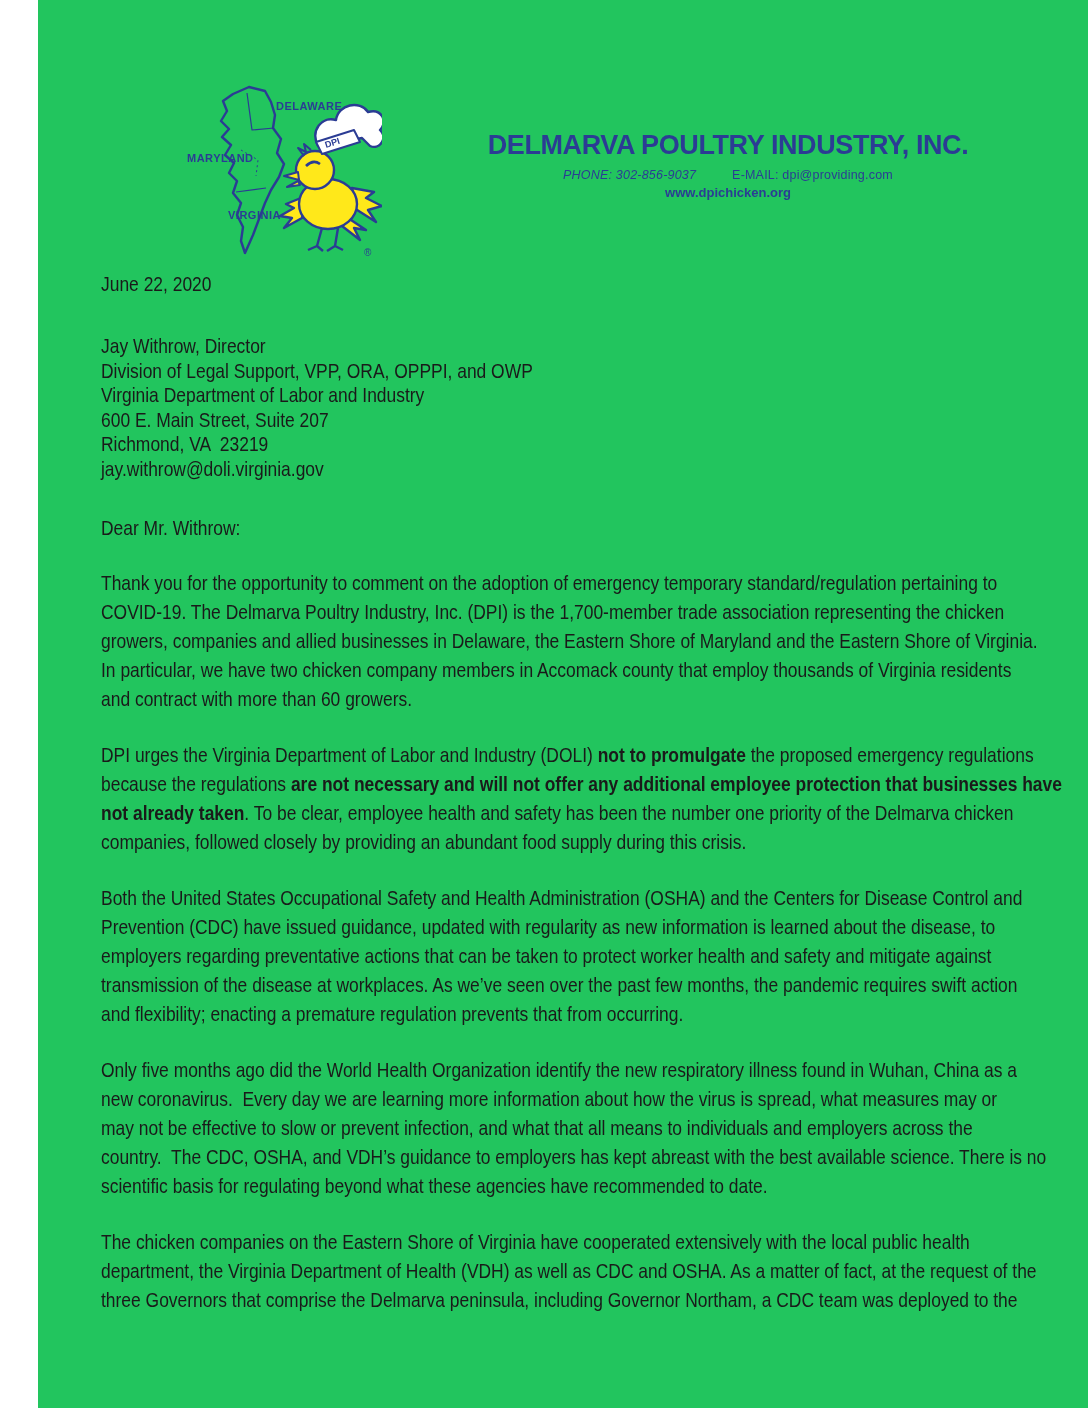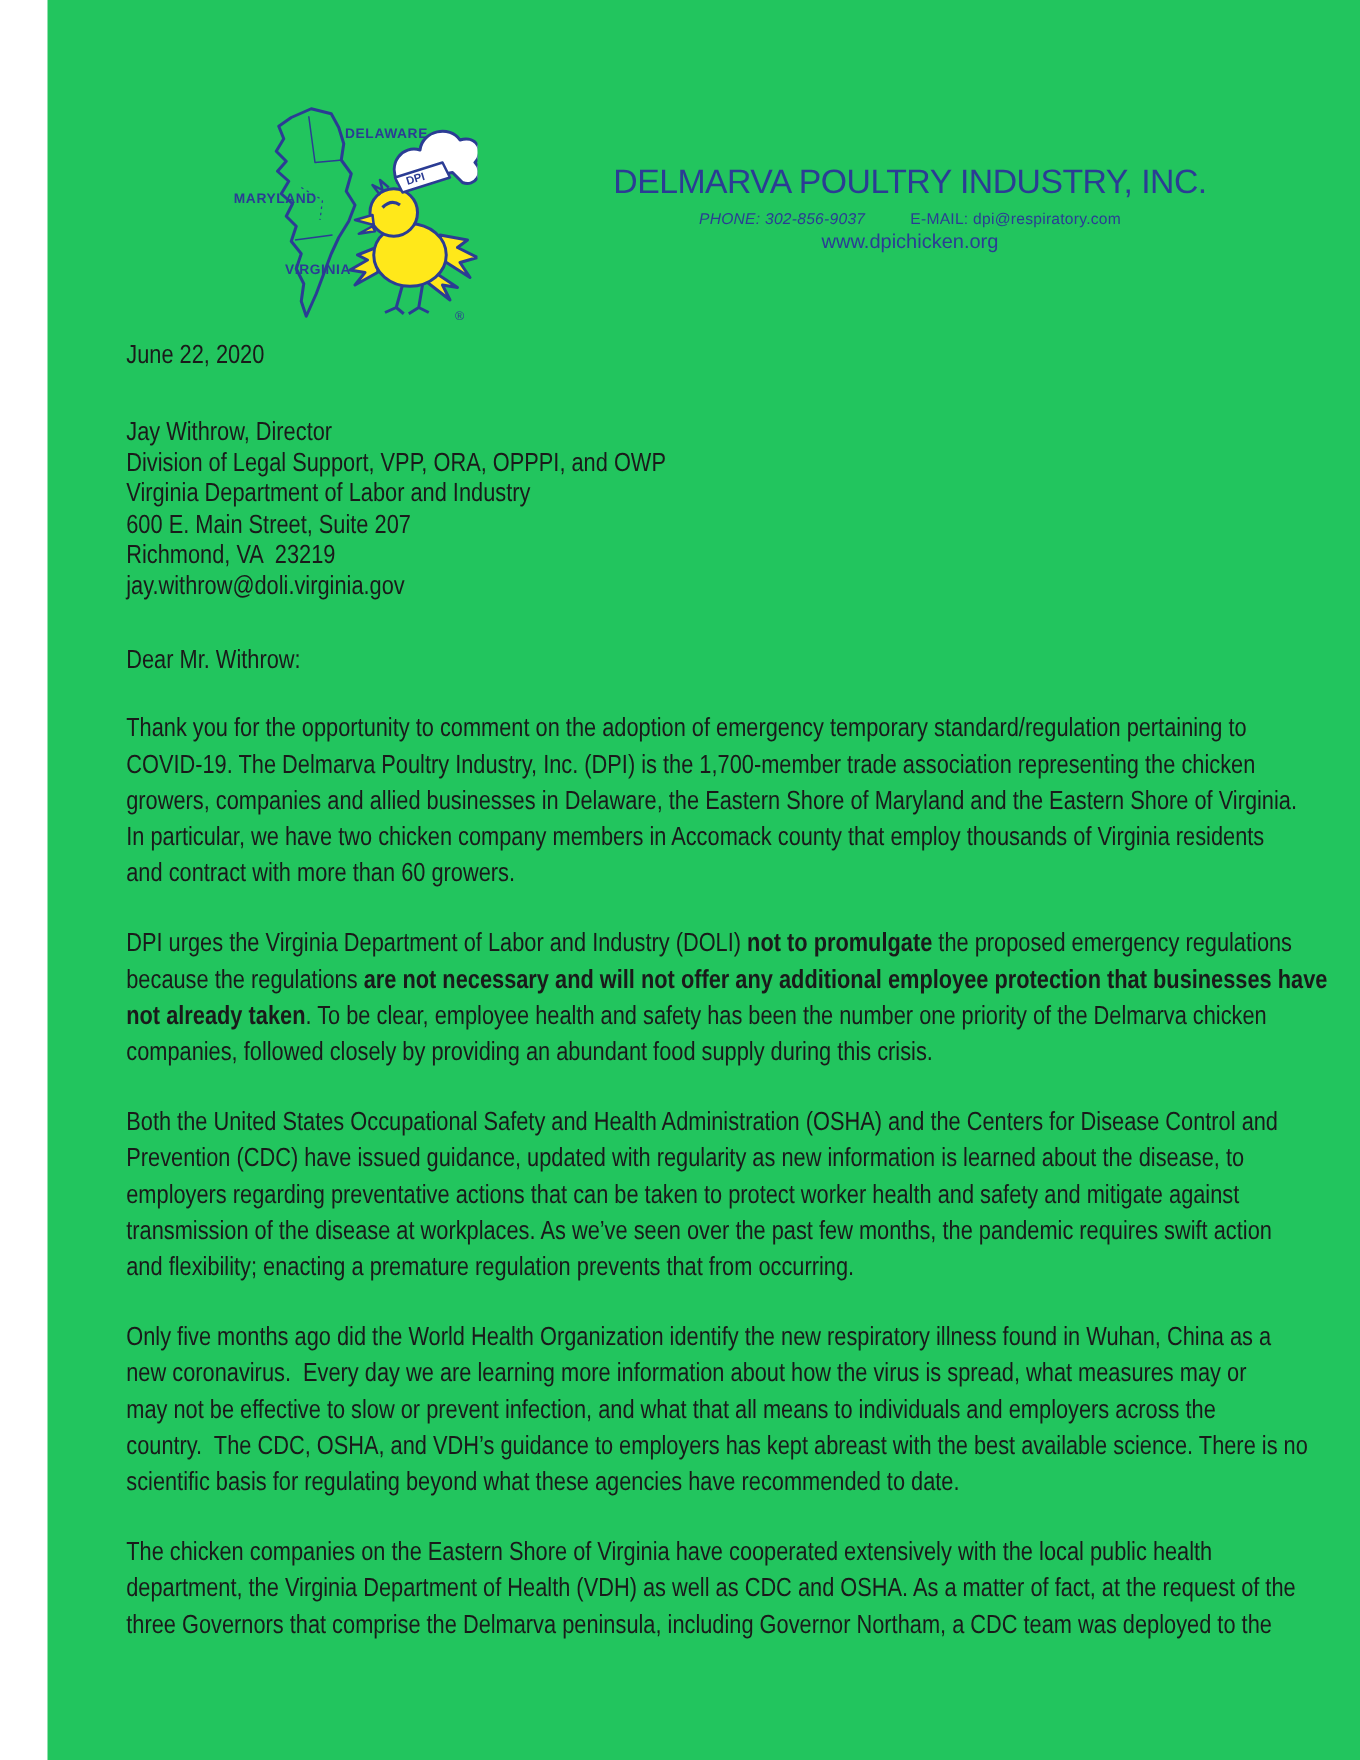--- a/index.html
+++ b/index.html
@@ -15,26 +15,26 @@
   }
 
   
   .letterhead { position:absolute; left:0; top:0; width:1088px; height:265px; }
   .logo-wrap { position:absolute; left:148px; top:80px; width:196px; height:188px; }
   .company-block {
     position:absolute; left:390px; top:130px; width:600px;
     text-align:center; color:#2b3c94;
   }
   .company-name {
-    font-size:27px; font-weight:normal; letter-spacing:-0.4px;
+    font-size:27px; font-weight:bold; letter-spacing:-0.4px;
     white-space:nowrap; margin-bottom:7px;
   }
   .lh-line { font-size:12.5px; letter-spacing:0.2px; margin-bottom:3px; }
   .lh-contact .phone { margin-right:36px;font-style:italic; }
-  .lh-web { font-size:16px; font-weight:normal; }
+  .lh-web { font-size:13px; font-weight:bold; }
 
   svg text.map-label {
     font-family:"Liberation Sans", sans-serif;
     font-weight:bold; font-size:11px; fill:#2b3c94; letter-spacing:0.5px;
   }
   svg text.hat-text {
     font-family:"Liberation Sans", sans-serif;
     font-weight:bold; font-size:9px; fill:#2b3c94;
   }
   svg text.reg-mark { font-size:10px; fill:#2b3c94; }
@@ -103,21 +103,21 @@
           <path d="M130,62 L168,50 L174,62 L136,74 Z" fill="#ffffff" stroke-width="2"></path>
         </g>
         <text class="hat-text" x="140" y="68" transform="rotate(-17 140 68)">DPI</text>
         <text class="reg-mark" x="178" y="176">®</text>
       </svg>
     </div>
 
     <div class="company-block">
       <div class="company-name">DELMARVA POULTRY INDUSTRY, INC.</div>
       <div class="lh-line lh-contact">
-        <span class="phone">PHONE: 302-856-9037</span><span>E-MAIL: dpi@respiratory.com</span>
+        <span class="phone">PHONE: 302-856-9037</span><span>E-MAIL: dpi@providing.com</span>
       </div>
       <div class="lh-web">www.dpichicken.org</div>
     </div>
   </div>
 
   <div class="letter">
 
     <div class="date-line cond">June 22, 2020</div>
 
     <div class="recipient cond">

